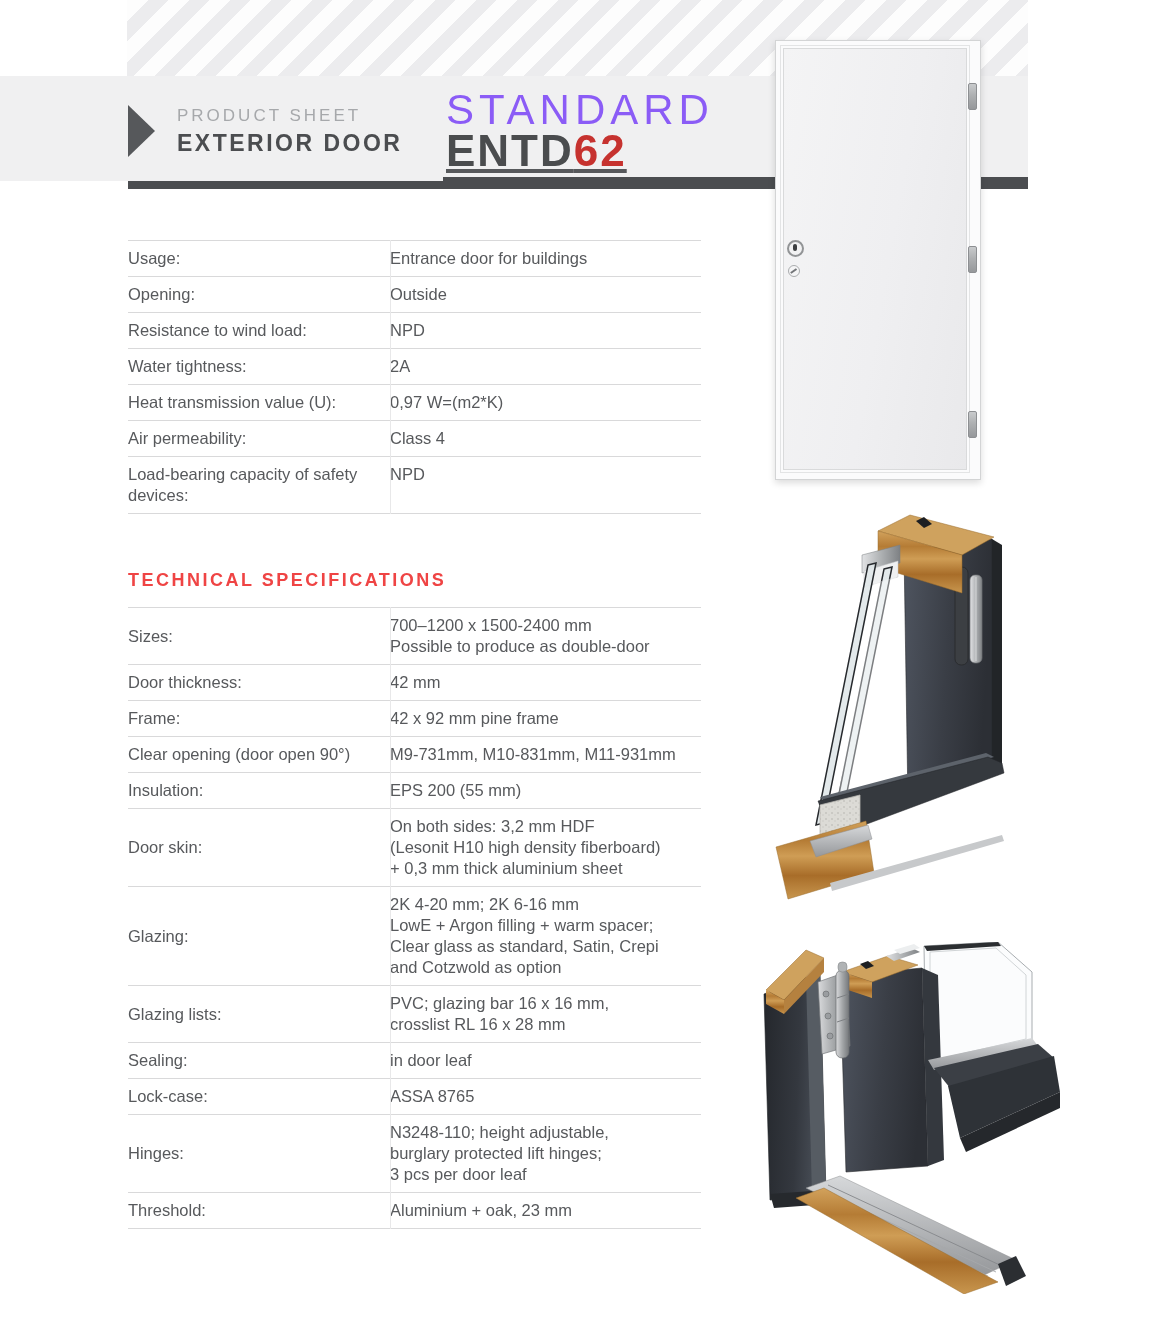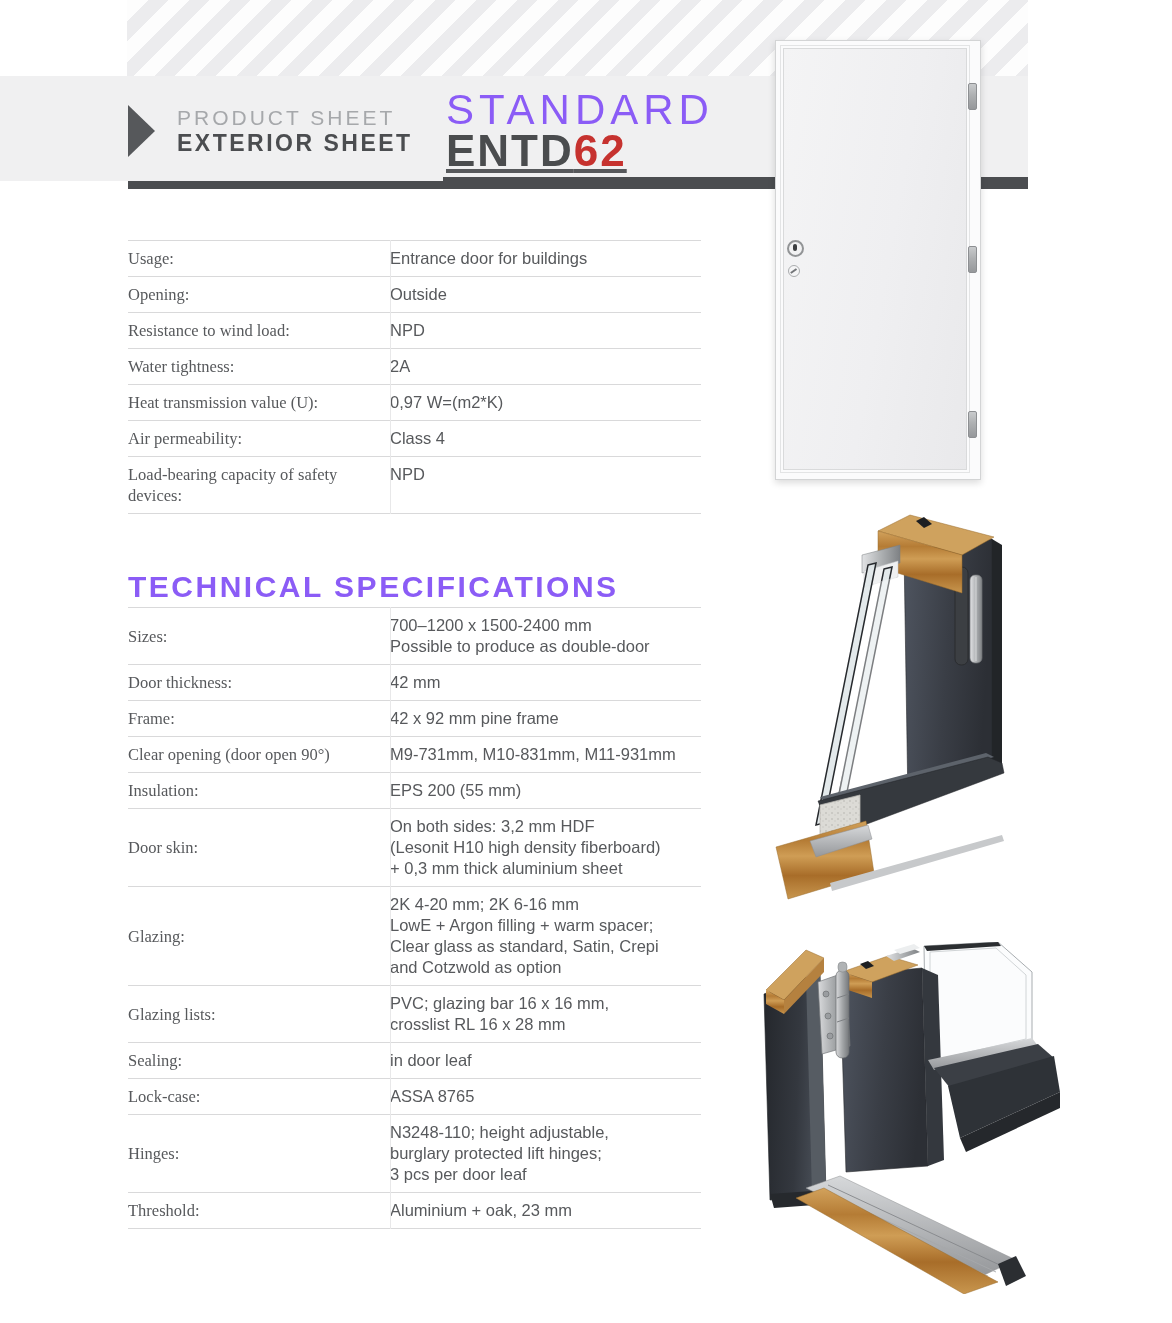--- a/index.html
+++ b/index.html
@@ -9,21 +9,21 @@
   
   .stripes{position:absolute;left:127px;top:0;width:901px;height:76px;
            background:repeating-linear-gradient(135deg,#fdfdfd 0 15px,#ececee 15px 29px);}
   .band{position:absolute;left:0;top:76px;width:1028px;height:105px;background:#f0f0f1;}
   .bar-thin{position:absolute;left:128px;top:181px;width:315px;height:8px;background:#4b4d50;}
   .bar-thick{position:absolute;left:443px;top:177px;width:585px;height:12px;background:#4b4d50;}
 
   .tri{position:absolute;left:128px;top:105px;width:0;height:0;
        border-top:26px solid transparent;border-bottom:26px solid transparent;
        border-left:27px solid #56585b;}
-  .kicker{position:absolute;left:177px;top:106px;font-size:21px;letter-spacing:3px;color:#a6a8ab;white-space:nowrap;}
+  .kicker{position:absolute;left:177px;top:106px;font-size:17px;letter-spacing:3px;color:#a6a8ab;white-space:nowrap;}
   .subtitle{position:absolute;left:177px;top:130px;font-size:23px;font-weight:700;letter-spacing:2.5px;color:#4b4d50;white-space:nowrap;}
   .series{position:absolute;left:446px;top:86px;font-size:42px;font-weight:400;letter-spacing:5px;color:#8b5cf6;white-space:nowrap;}
   .model{position:absolute;left:446px;top:126px;font-size:44px;font-weight:700;letter-spacing:2px;white-space:nowrap;text-decoration:underline;}
   .model .dark{color:#4a4c4e;} .model .red{color:#c6322f;}
 
   
   .door{position:absolute;left:775px;top:40px;width:206px;height:440px;background:#fbfbfc;
         border:1px solid #d3d4d5;box-shadow:0 3px 7px rgba(0,0,0,.14);box-sizing:border-box;}
   .door-inner{position:absolute;left:4px;top:4px;right:10px;bottom:6px;border:1px solid #e3e4e5;}
   .leaf{position:absolute;left:7px;top:7px;right:13px;bottom:9px;box-sizing:border-box;
@@ -39,42 +39,42 @@
   .keyhole{position:absolute;left:12px;top:224px;width:10px;height:10px;border-radius:50%;
            border:1px solid #aaacae;background:#f5f5f6;}
   .keyhole i{position:absolute;left:1px;top:4px;width:7px;height:1.5px;background:#737578;transform:rotate(-35deg);}
 
   
   .table-wrap{position:absolute;width:573px;}
   .tw1{left:128px;top:240px;} .tw2{left:128px;top:607px;}
   .spec-table{border-bottom:1px solid #d9d9da;}
   .row{display:flex;border-top:1px solid #d9d9da;padding:7px 0;}
   .cell{font-size:16.5px;line-height:21px;color:#57595c;}
-  .lab{width:262px;padding-right:12px;box-sizing:border-box;display:flex;align-items:center;font-family:Liberation Serif, serif;}
+  .lab{width:262px;padding-right:12px;box-sizing:border-box;display:flex;align-items:center;}
   .val{flex:1;white-space:pre-line;}
   .vline{position:absolute;left:262px;top:0;bottom:0;width:1px;background:#e8e8e9;}
-  .tech-title{position:absolute;left:128px;top:570px;font-size:30px;font-weight:700;
-              letter-spacing:2.5px;color:#8b5cf6;white-space:nowrap;}
+  .tech-title{position:absolute;left:128px;top:570px;font-size:18px;font-weight:700;
+              letter-spacing:2.5px;color:#ef4444;white-space:nowrap;}
 
   .sectionA{position:absolute;left:770px;top:505px;}
   .sectionB{position:absolute;left:748px;top:942px;}
 </style>
 </head>
 <body>
 
 <div class="page">
 
   <div class="stripes"></div>
   <div class="band"></div>
   <div class="bar-thin"></div>
   <div class="bar-thick"></div>
 
   <div class="tri"></div>
   <div class="kicker">PRODUCT SHEET</div>
-  <div class="subtitle">EXTERIOR SHEET</div>
+  <div class="subtitle">EXTERIOR DOOR</div>
   <div class="series">STANDARD</div>
   <div class="model"><span class="dark">ENTD</span><span class="red">62</span></div>
 
   <div class="door">
     <div class="door-inner"></div>
     <div class="leaf"></div>
     <div class="hinge h1"></div>
     <div class="hinge h2"></div>
     <div class="hinge h3"></div>
     <div class="lock">

